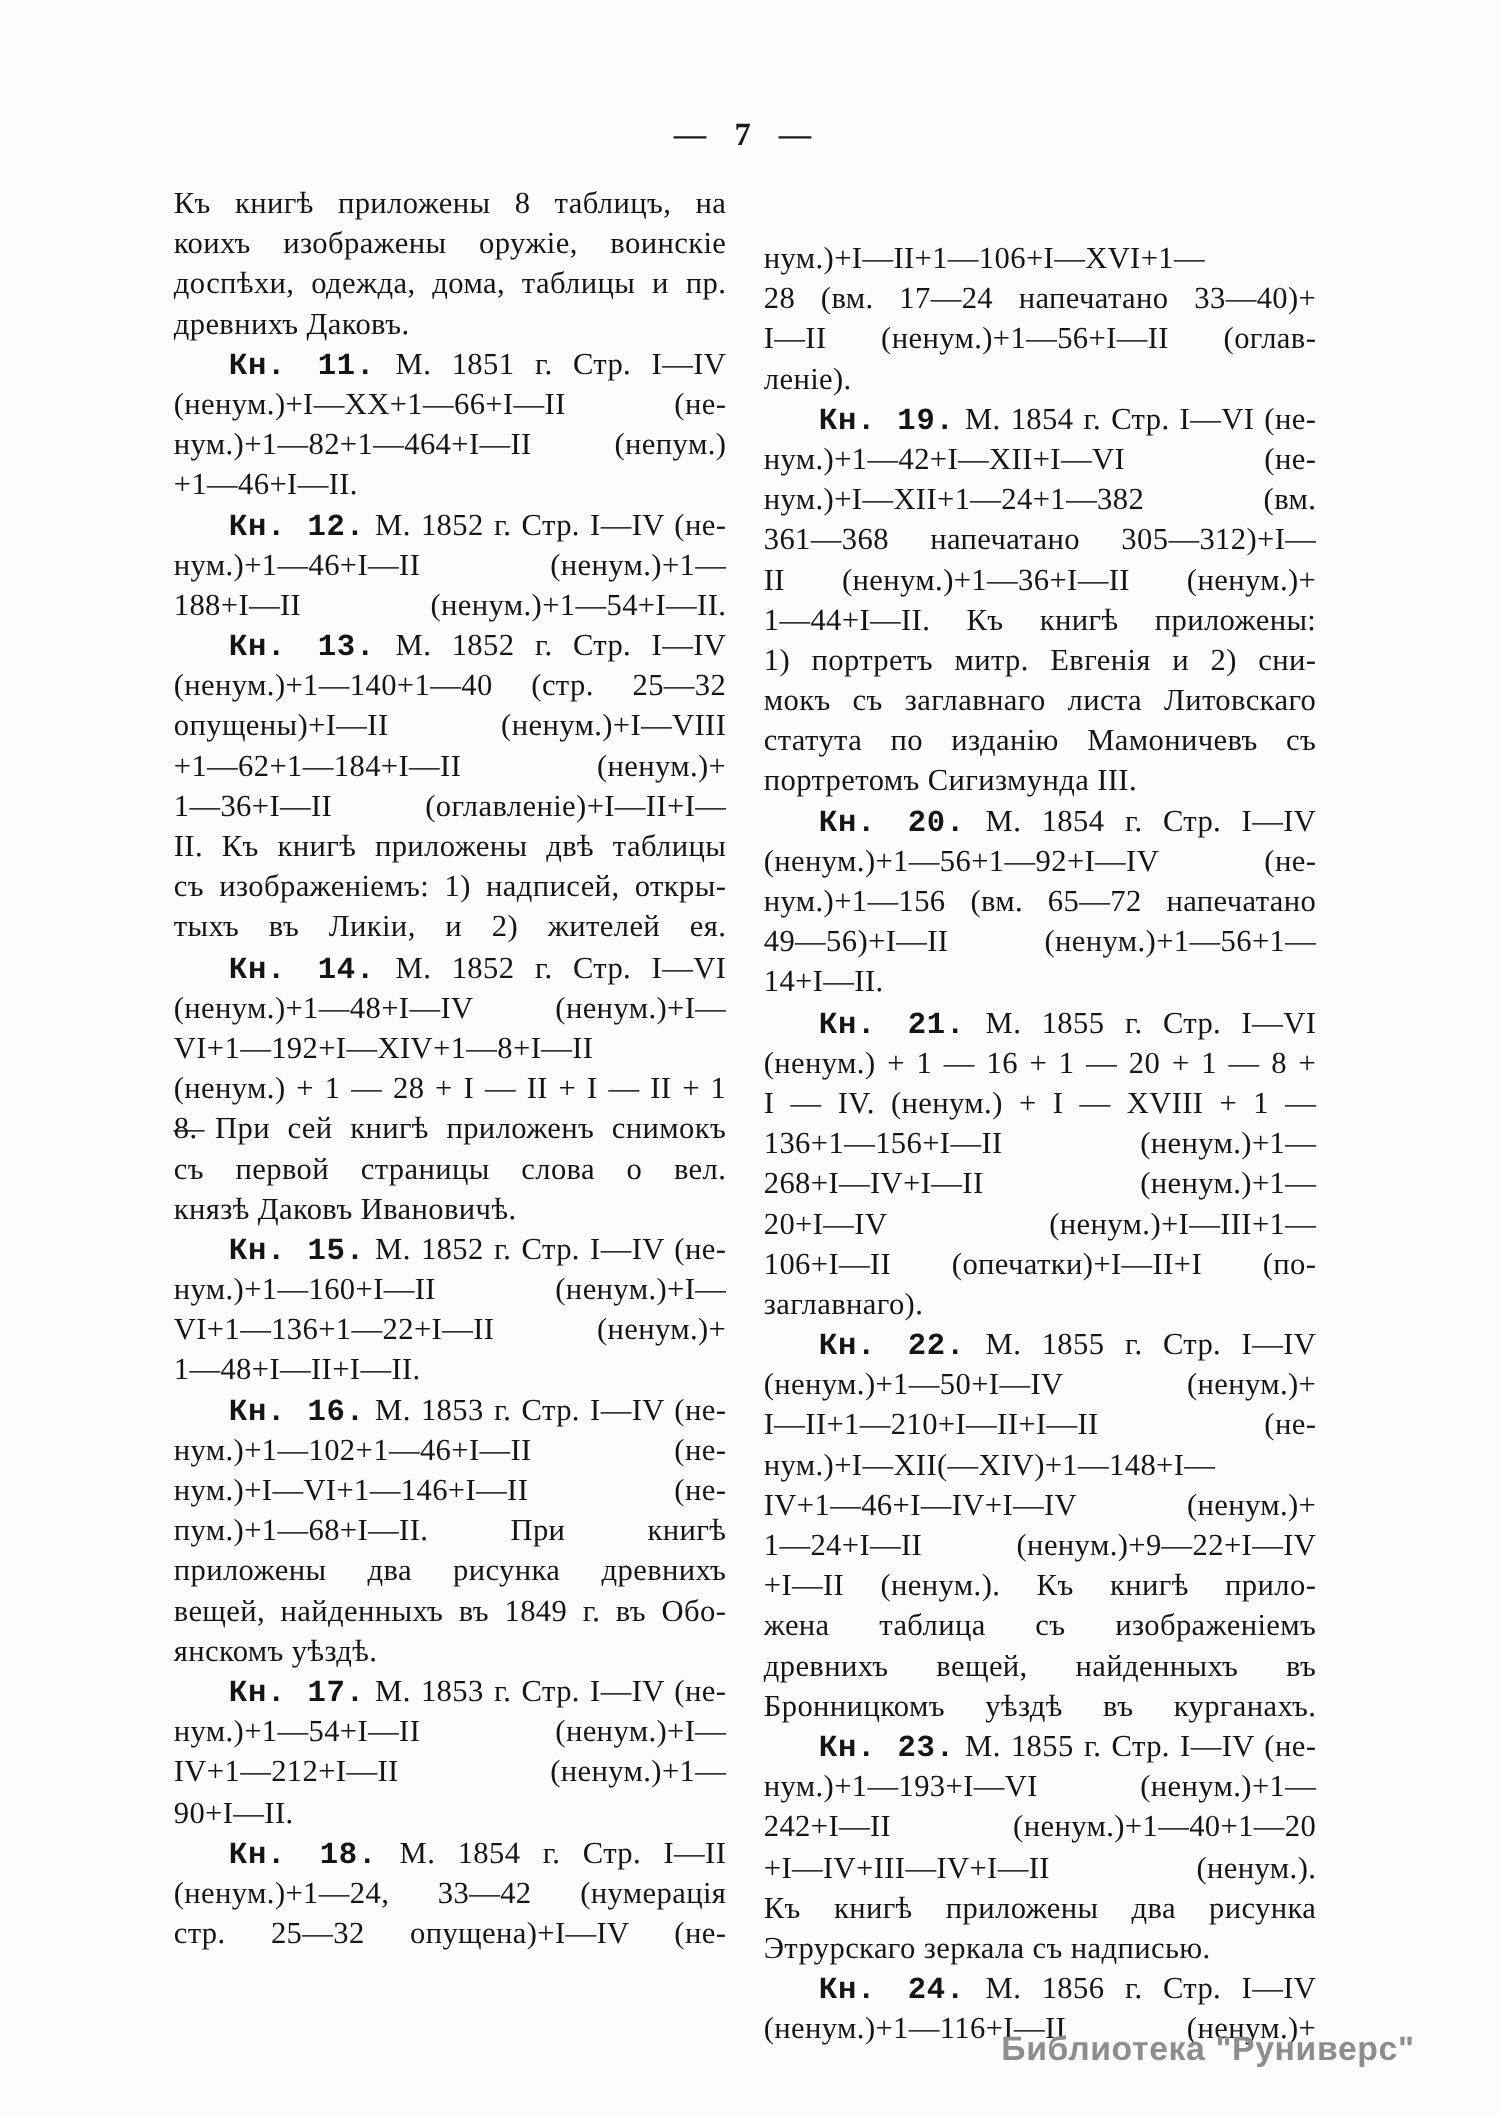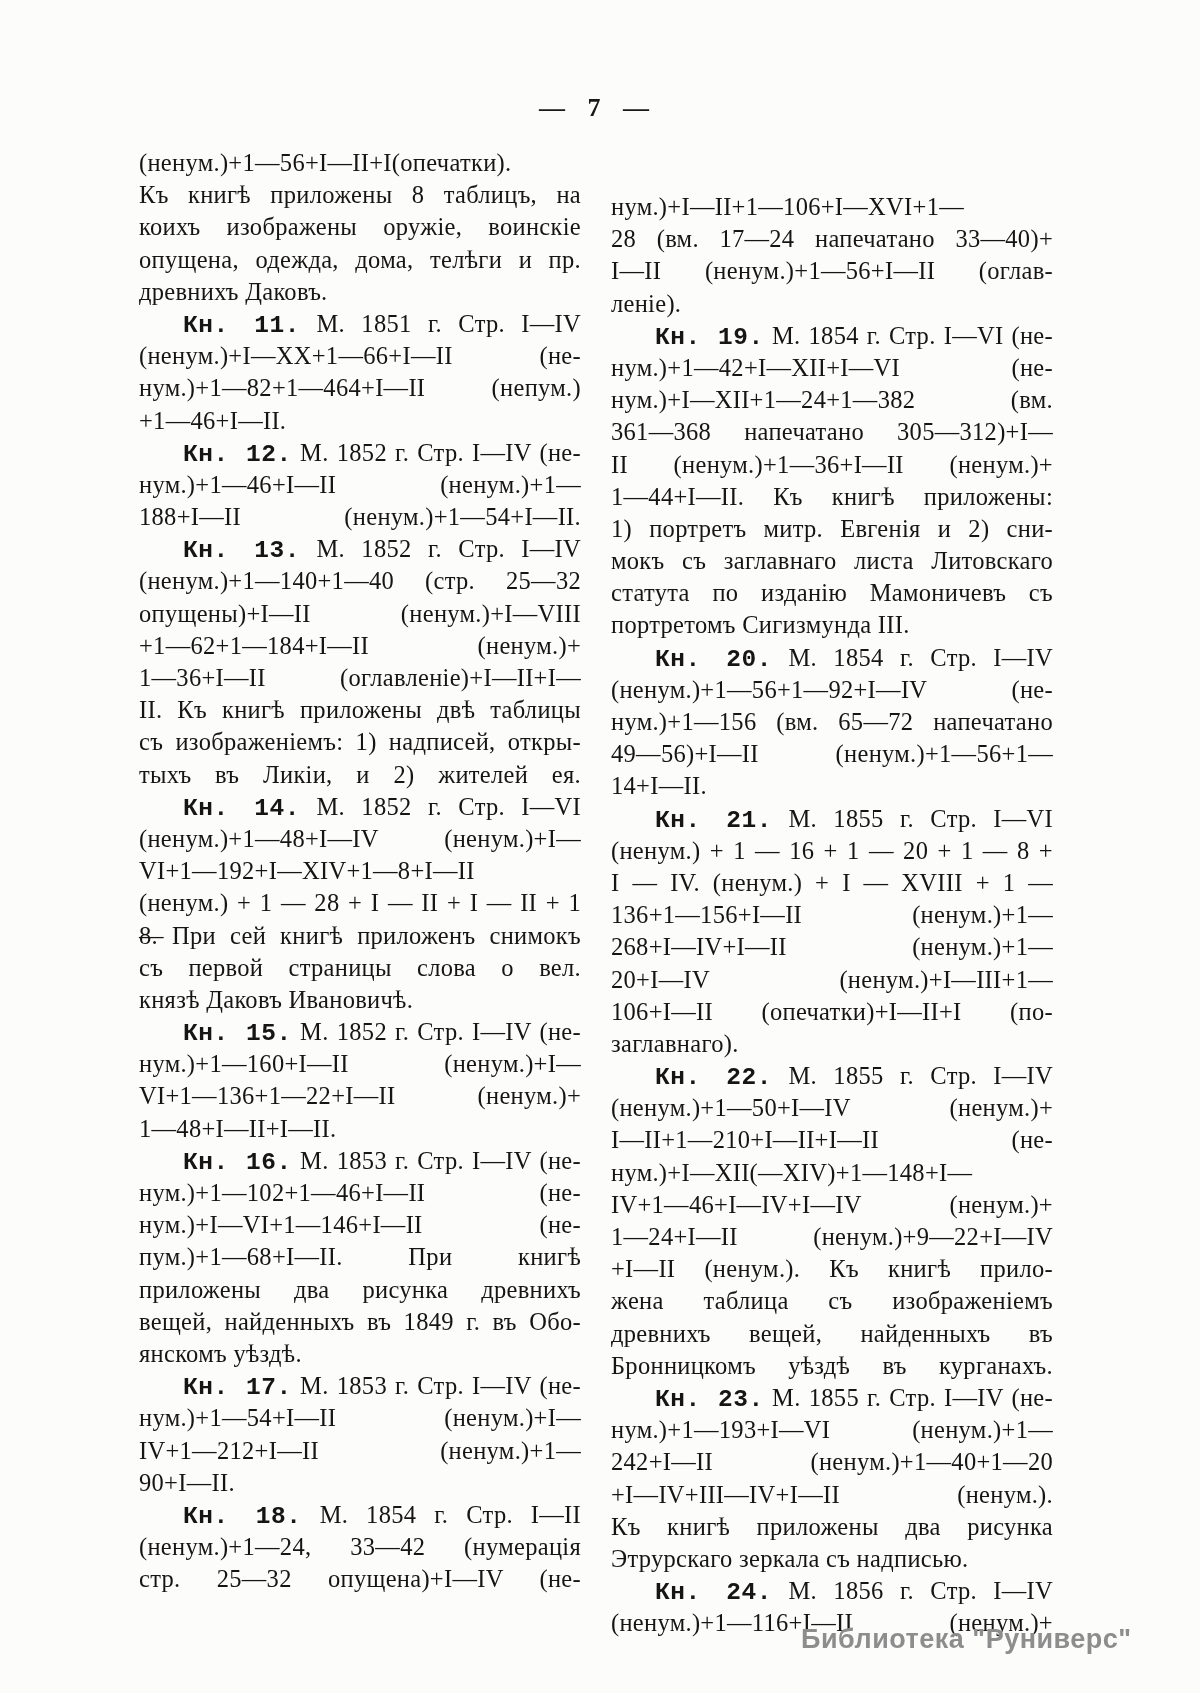--- a/index.html
+++ b/index.html
@@ -68,24 +68,23 @@
   }
 </style>
 </head>
 <body>
 
 <div class="page">
 
   <div class="page-number">— 7 —</div>
 
   <div class="column column-left">
-      <div class="line">(ненум.)+1—56+I—II+I(опечатки).</div>
       <div class="line">Къ книгѣ приложены 8 таблицъ, на</div>
       <div class="line">коихъ изображены оружіе, воинскіе</div>
-      <div class="line">опущена, одежда, дома, телѣги и пр.</div>
+      <div class="line">доспѣхи, одежда, дома, таблицы и пр.</div>
       <div class="line flush">древнихъ Даковъ.</div>
       <div class="line indent"><b>Кн. 11.</b> М. 1851 г. Стр. I—IV</div>
       <div class="line">(ненум.)+I—XX+1—66+I—II (не-</div>
       <div class="line">нум.)+1—82+1—464+I—II (непум.)</div>
       <div class="line flush">+1—46+I—II.</div>
       <div class="line indent"><b>Кн. 12.</b> М. 1852 г. Стр. I—IV (не-</div>
       <div class="line">нум.)+1—46+I—II (ненум.)+1—</div>
       <div class="line">188+I—II (ненум.)+1—54+I—II.</div>
       <div class="line indent"><b>Кн. 13.</b> М. 1852 г. Стр. I—IV</div>
       <div class="line">(ненум.)+1—140+1—40 (стр. 25—32</div>

